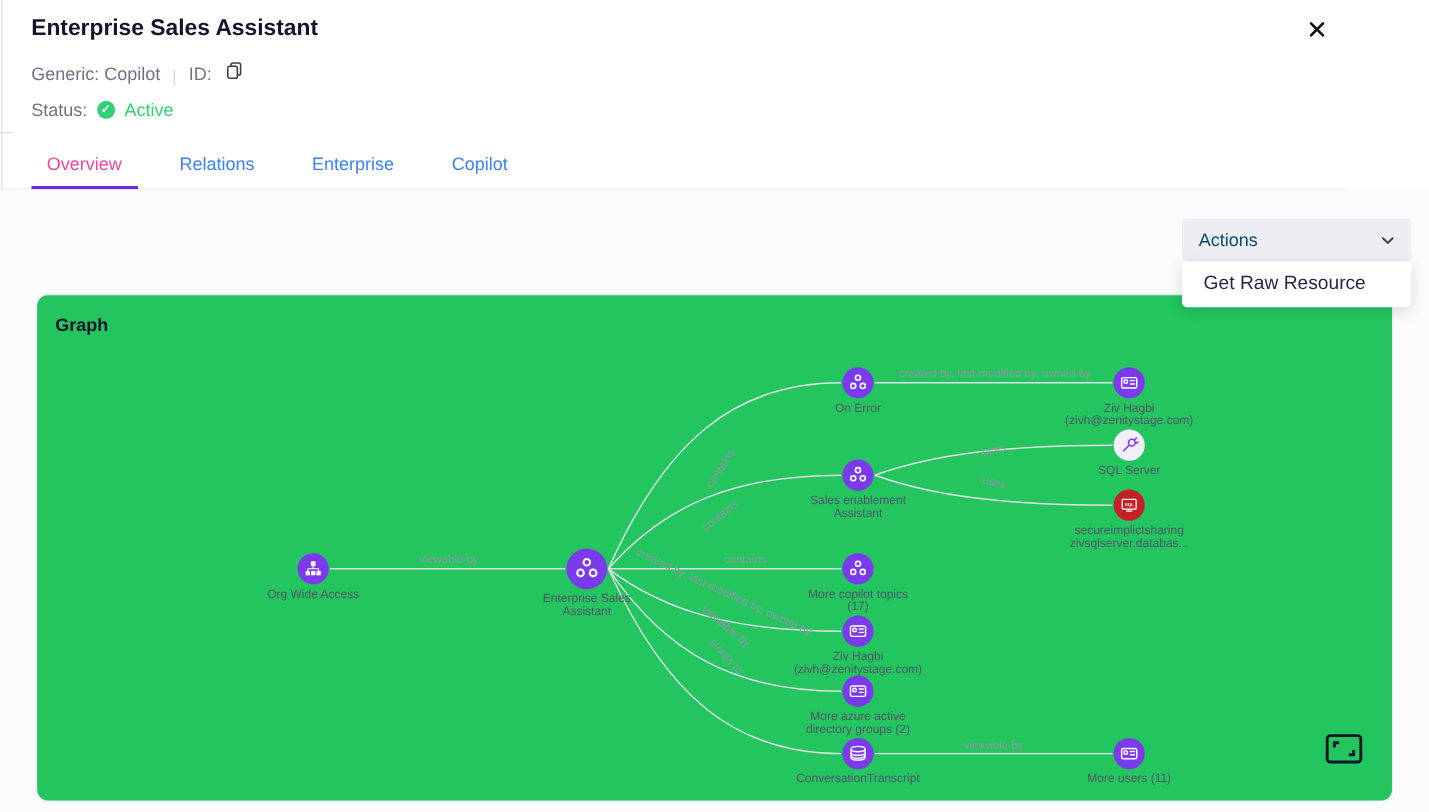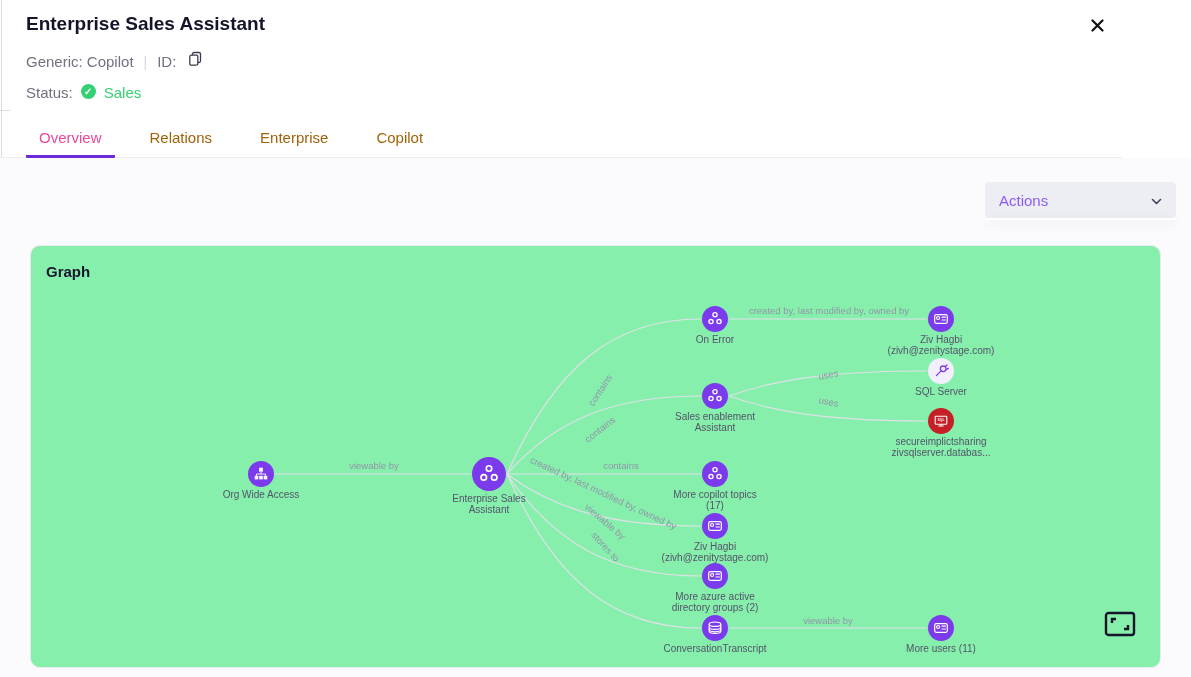--- a/index.html
+++ b/index.html
@@ -19,33 +19,33 @@
   .copy-btn { display:inline-flex; align-items:center; cursor:pointer; margin-left:2px; }
   .hdr-status { position:absolute; left:26px; top:84px; display:flex; align-items:flex-start; gap:8px; font-size:15px; color:#71727f; }
   .status-badge { width:15px; height:15px; border-radius:50%; background:#35d073; color:#fff; font-size:10px; line-height:15px; text-align:center; font-weight:700; }
   .status-active { color:#35d073; }
   .close-btn { position:absolute; right:14px; top:16px; width:22px; height:22px; display:flex; align-items:center; justify-content:center; cursor:pointer; }
 
   
   .tabbar { position:absolute; left:0; top:124px; width:100%; height:34px; }
   .tabbar .rule { position:absolute; left:0; bottom:0; width:100%; height:1px; background:#ececf1; }
   .tabs { position:absolute; left:26px; bottom:0; display:flex; gap:22px; }
-  .tab { padding:0 13px 9px; font-size:15px; color:#a16207; cursor:pointer; border-bottom:3px solid transparent; }
+  .tab { padding:0 13px 9px; font-size:15px; color:#3b82f6; cursor:pointer; border-bottom:3px solid transparent; }
   .tab.active { color:#ec4899; border-bottom-color:#6d28d9; border-radius:0 0 1px 1px; }
 
   
   .content { position:absolute; left:0; top:158px; width:1191px; height:519px; background:#fbfbfd; }
 
   .actions-btn { position:absolute; right:15px; top:24px; width:191px; height:36px; background:#edeef4; border-radius:4px;
-    display:flex; align-items:center; justify-content:space-between; padding:0 14px; font-size:15px; color:#8b5cf6; cursor:pointer; }
+    display:flex; align-items:center; justify-content:space-between; padding:0 14px; font-size:15px; color:#0c4a6e; cursor:pointer; }
   .actions-menu { position:absolute; right:15px; top:60px; width:191px; background:#fff; border-radius:0 0 4px 4px;
     box-shadow:0 3px 12px rgba(20,20,43,.14); z-index:20; padding:1px 0; }
   .menu-item { height:36px; display:flex; align-items:center; padding:0 18px; font-size:16px; color:#252a41; cursor:pointer; }
 
-  .graph-card { position:absolute; left:30px; top:87px; width:1131px; height:423px; background:#86efac;
+  .graph-card { position:absolute; left:30px; top:87px; width:1131px; height:423px; background:#22c55e;
     border:1px solid #e9eaf0; border-radius:10px; }
   .graph-title { position:absolute; left:15px; top:17px; font-size:15px; font-weight:700; color:#14142b; z-index:2; }
   .graph-svg { position:absolute; left:0; top:0; width:1129px; height:421px; }
   .fullscreen-btn { position:absolute; right:24px; bottom:30px; width:32px; height:26px; cursor:pointer; z-index:3; }
 </style>
 </head>
 <body>
 
 <div class="panel">
 
@@ -66,21 +66,21 @@
             <rect x="4.5" y="1.5" width="8" height="10" rx="1.5" fill="none" stroke="#3c3c4a" stroke-width="1.3"></rect>
             <rect x="1.8" y="4.2" width="8" height="10" rx="1.5" fill="#fff" stroke="#3c3c4a" stroke-width="1.3"></rect>
           </svg>
     </span>
       </span>
   </div>
 
   <div class="hdr-status">
     <span>Status:</span>
     <span class="status-badge">✓</span>
-    <span class="status-active">Sales</span>
+    <span class="status-active">Active</span>
   </div>
 
   <div class="close-btn">
     <span>
       <svg width="13" height="13" viewBox="0 0 13 13">
           <path d="M1.5 1.5 L11.5 11.5 M11.5 1.5 L1.5 11.5" stroke="#111" stroke-width="2.2" stroke-linecap="round"></path>
         </svg>
     </span>
   </div>
 
@@ -99,20 +99,21 @@
     <div class="actions-btn">
       <span>Actions</span>
       <span>
         <svg width="11" height="8" viewBox="0 0 11 8">
             <polyline points="1.5,1.5 5.5,5.5 9.5,1.5" fill="none" stroke="#3e4257" stroke-width="1.6" stroke-linecap="round" stroke-linejoin="round"></polyline>
           </svg>
       </span>
     </div>
 
     <div class="actions-menu">
+      <div class="menu-item">Get Raw Resource</div>
     </div>
 
     <div class="graph-card">
       <div class="graph-title">Graph</div>
       <div id="graph-host" class="graph-svg"><svg width="1129" height="421" viewBox="0 0 1129 421" xmlns="http://www.w3.org/2000/svg" font-family="Liberation Sans, sans-serif">
             <g>
               <path d="M244 228 L440 228" fill="none" stroke="#e0e1e7" stroke-width="1.2"></path>
               <text x="343" y="223" font-size="9.5" fill="#9395a8" text-anchor="middle">viewable by</text>
             </g>
             <g>

